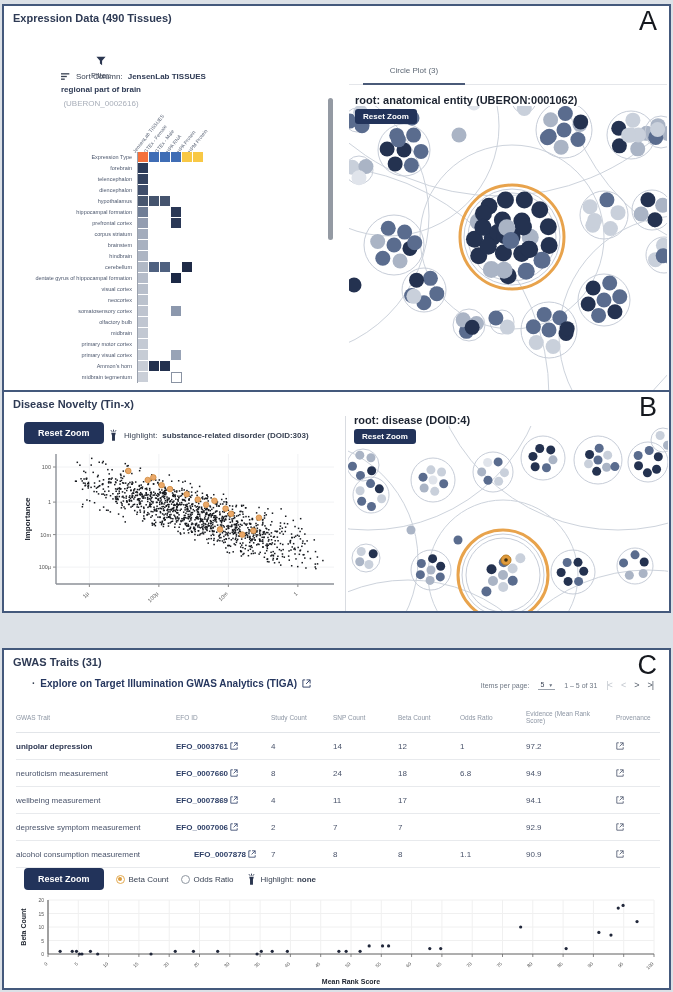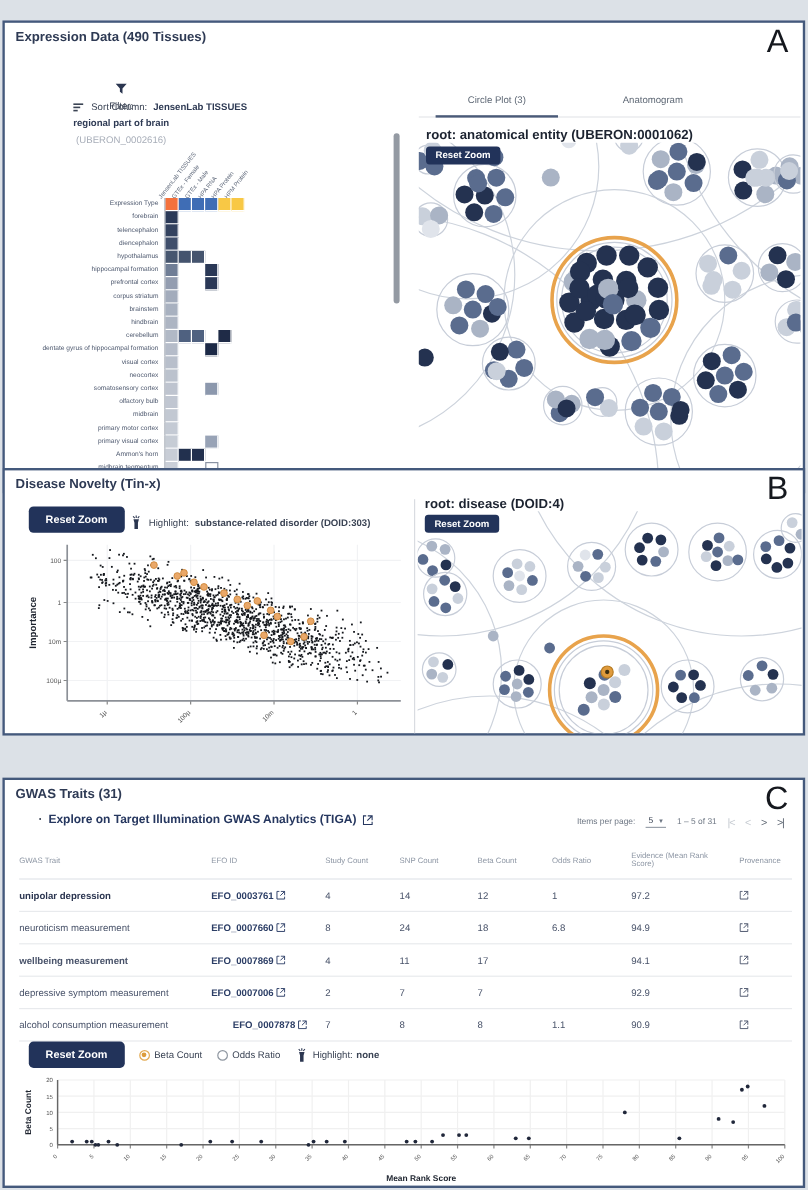--- a/index.html
+++ b/index.html
@@ -1,18 +1,18 @@
 <!DOCTYPE html>
 <html><head>
 <meta charset="utf-8">
 <style>
   html,body{margin:0;padding:0;}
   body{width:673px;height:992px;background:#dce1e7;font-family:"Liberation Sans",sans-serif;position:relative;overflow:hidden;}
   .panel{position:absolute;left:2px;width:669px;background:#fff;border:2px solid #44597c;box-sizing:border-box;overflow:hidden;}
-  #panel-a{top:17px;height:394px;}
+  #panel-a{top:4px;height:394px;}
   #panel-b{top:390px;height:223px;}
   #panel-c{top:648px;height:342px;}
   .panel-title{position:absolute;left:9px;top:6px;font-size:11px;font-weight:bold;color:#2e3a54;}
   .badge{position:absolute;right:12px;top:0px;font-size:27px;font-weight:400;color:#15181e;}
   .meta-row{position:absolute;left:57px;font-size:8px;color:#3a4354;display:flex;align-items:center;gap:5px;white-space:nowrap;}
   .meta-row b{color:#2e3a54;}
   .muted{color:#a8aeb9;}
   
   #heatmap{position:absolute;left:10px;top:98px;width:322px;height:284px;}
   .hm-head{position:absolute;top:44px;transform:rotate(-52deg);transform-origin:0 100%;font-size:5px;color:#5c6678;white-space:nowrap;height:6px;line-height:6px;}
@@ -280,21 +280,20 @@
           <div class="hm-cell"></div>
           <div class="hm-cell" style="background: rgb(255, 255, 255); border: 1px solid rgb(138, 147, 163);"></div>
           <div class="hm-cell"></div>
           <div class="hm-cell"></div>
         </div>
       </div>
     </div>
 
   <div class="tabs">
     <div class="tab active">Circle Plot (3)</div>
-    <div class="tab">Anatomogram</div>
   </div>
   <div class="vscroll"></div>
 
   <div class="circle-wrap" id="circle-a">
     <div class="circle-title">root: anatomical entity (UBERON:0001062)</div>
     <button class="btn-reset btn-sm">Reset Zoom</button>
     <svg id="pack-a" width="318" height="284" style="position:absolute;left:0;top:14px;">
         <circle cx="-30" cy="290" r="230" fill="none" stroke="#cdd3dc" stroke-width="1"></circle>
         <circle cx="150" cy="-150" r="240" fill="none" stroke="#cdd3dc" stroke-width="1"></circle>
         <circle cx="430" cy="-60" r="220" fill="none" stroke="#cdd3dc" stroke-width="1"></circle>
@@ -2007,21 +2006,21 @@
         <div class="t-cell" style="width: 66px;">6.8</div>
         <div class="t-cell" style="width: 90px;">94.9</div>
         <div class="t-cell" style="width: 44px;">
           <svg width="8" height="8" viewBox="0 0 10 10">
             <path d="M3.5 1 H1 V9 H9 V6.5" fill="none" stroke="#49536a" stroke-width="1"></path>
             <path d="M5 1 H9 V5 M9 1 L4.5 5.5" fill="none" stroke="#49536a" stroke-width="1"></path>
           </svg>
         </div>
       </div>
       <div class="t-row">
-        <div class="t-cell" style="width: 160px; font-weight: bold; color: rgb(73, 83, 106);">wellbeing measurement</div>
+        <div class="t-cell" style="width: 160px; font-weight: normal; color: rgb(73, 83, 106);">wellbeing measurement</div>
         <div class="t-cell" style="width: 95px;">
           <span class="efo">
             <span>EFO_0007869</span>
             <svg width="8" height="8" viewBox="0 0 10 10">
               <path d="M3.5 1 H1 V9 H9 V6.5" fill="none" stroke="#2c3e66" stroke-width="1"></path>
               <path d="M5 1 H9 V5 M9 1 L4.5 5.5" fill="none" stroke="#2c3e66" stroke-width="1"></path>
             </svg>
           </span>
         </div>
         <div class="t-cell" style="width: 62px;">4</div>

